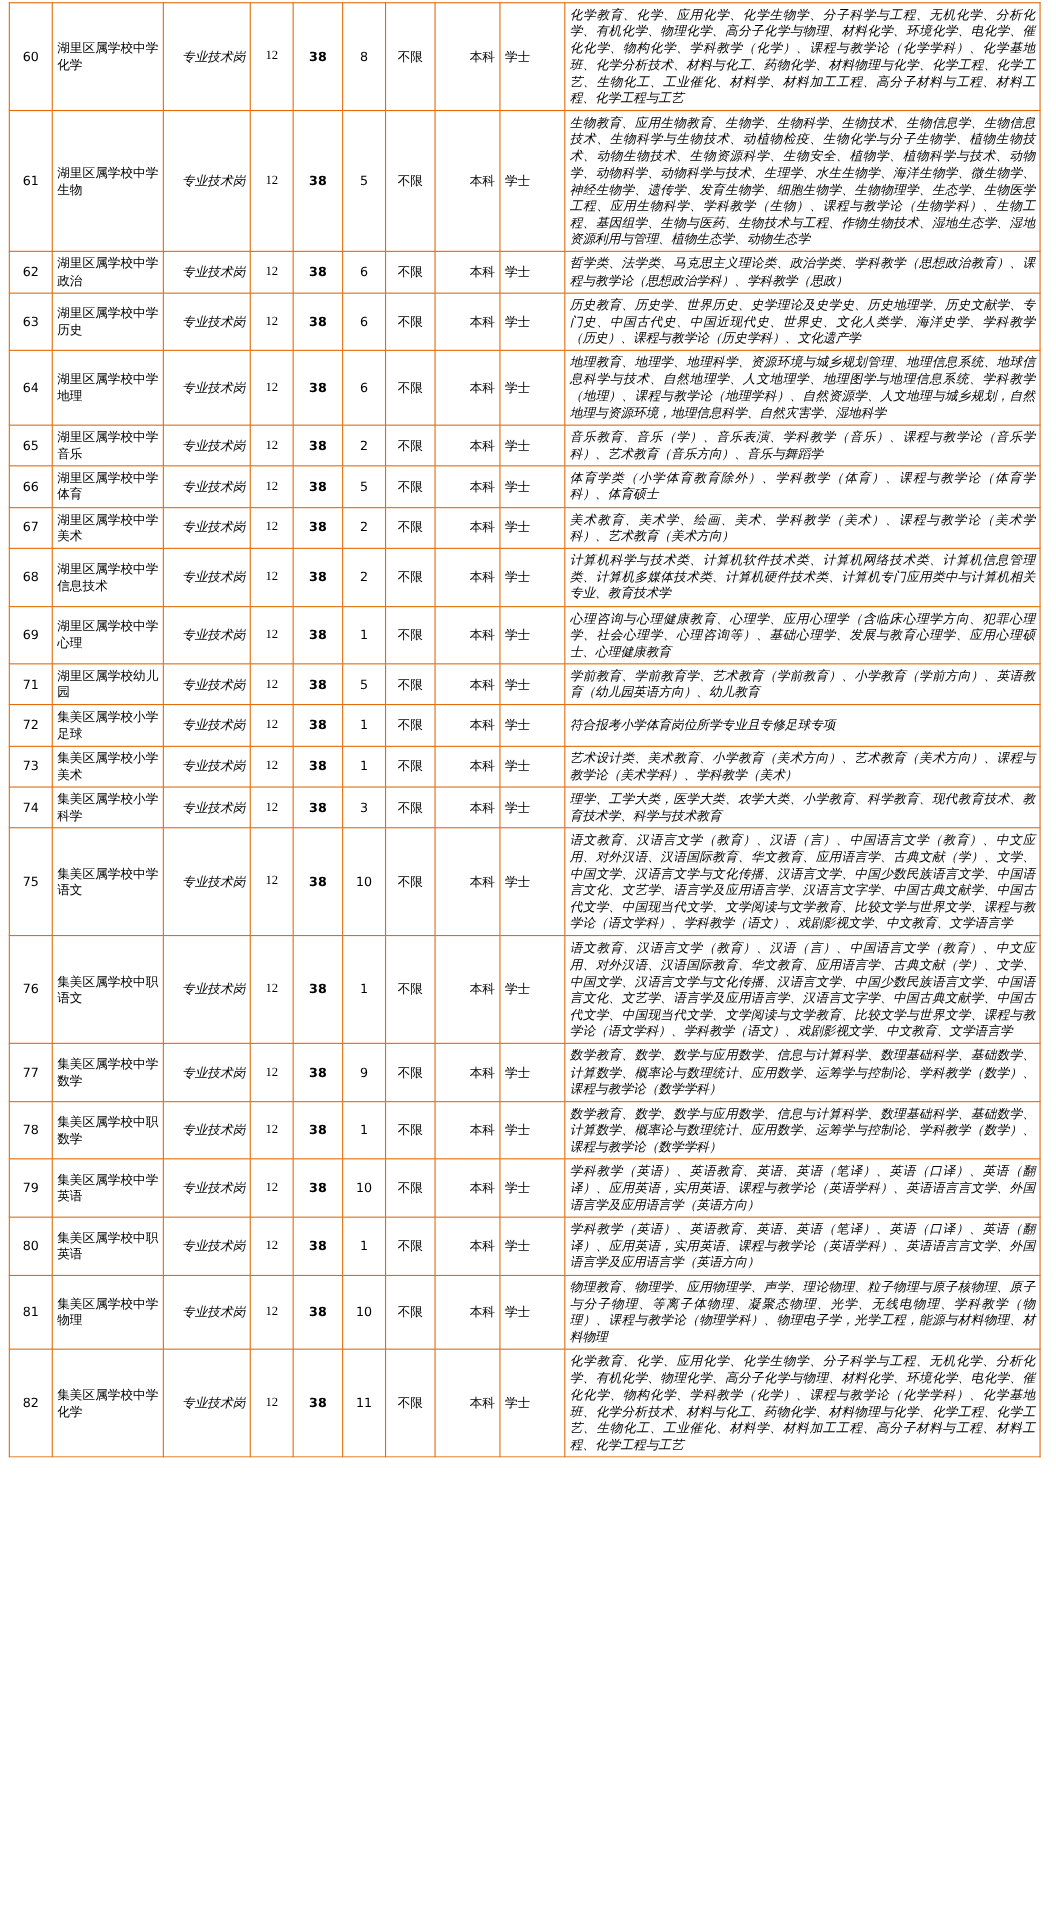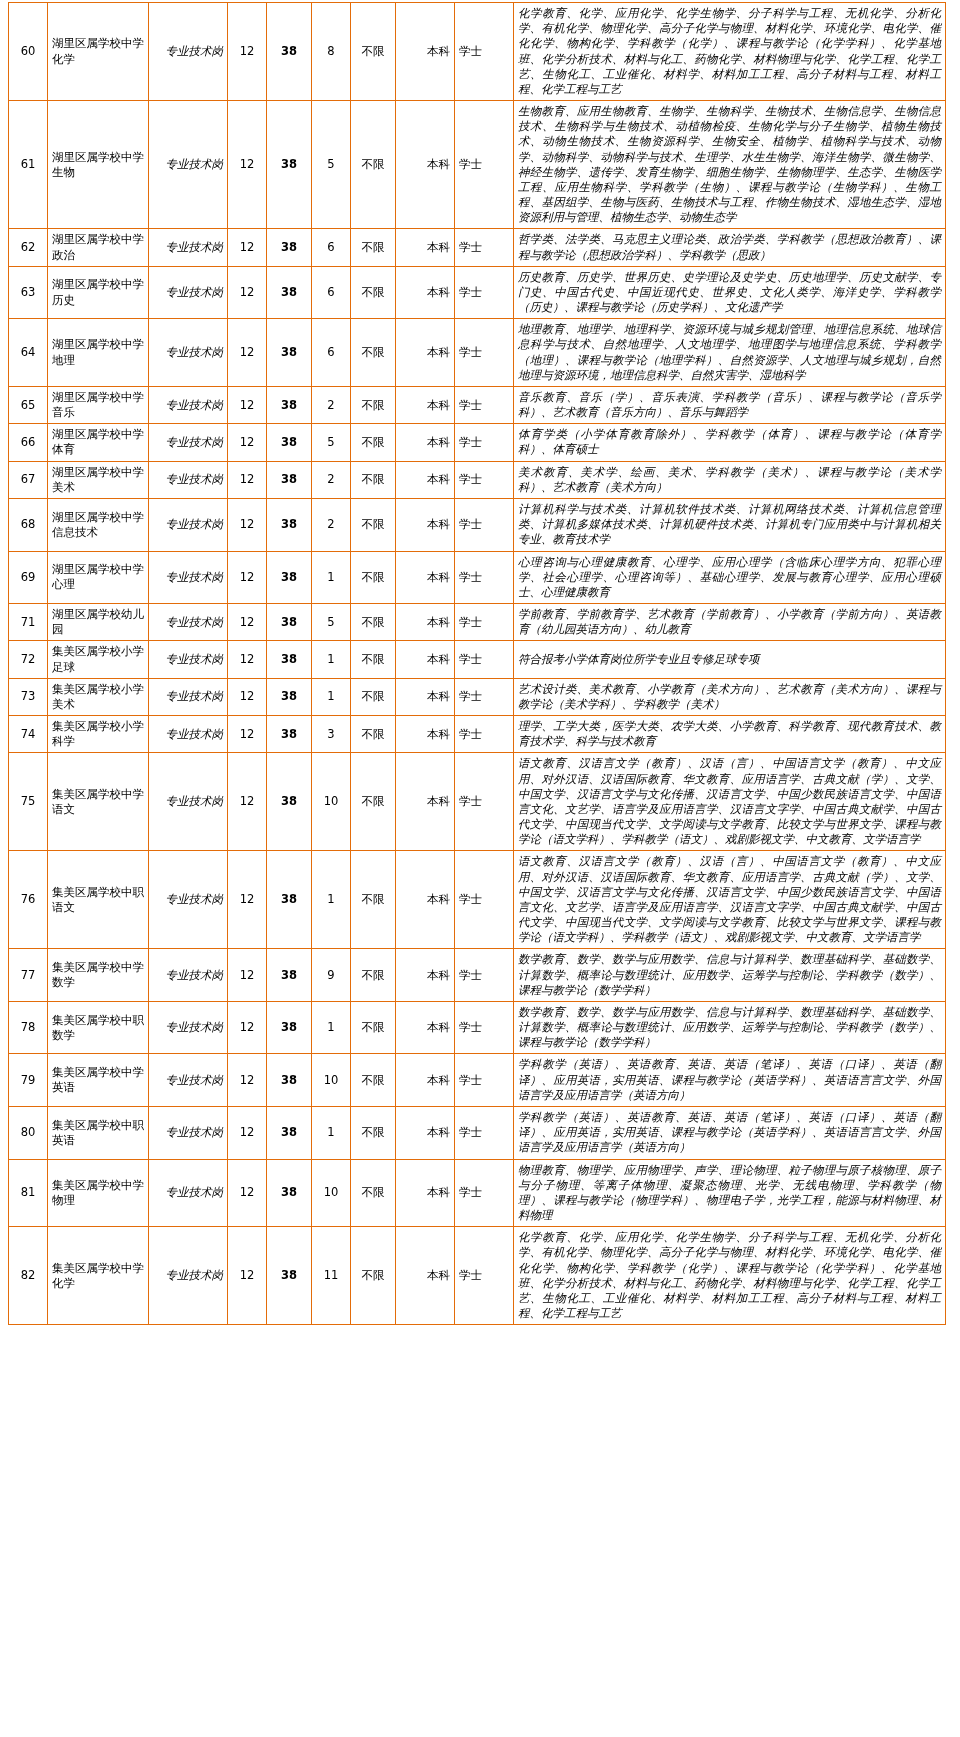--- a/index.html
+++ b/index.html
@@ -27,21 +27,21 @@
     border: 1px solid #e36c09;
     padding: 3px 4px;
     font-size: 11.5px;
     line-height: 1.32;
     vertical-align: middle;
     word-break: break-all;
   }
   td.c-no      { width: 30px;  text-align: center; }
   td.c-post    { width: 92px;  text-align: left; }
   td.c-type    { width: 70px;  text-align: right; font-style: italic; }
-  td.c-a       { width: 30px;  text-align: center; }
+  td.c-a       { width: 30px;  text-align: center; font-family: Liberation Serif, serif; }
   td.c-b       { width: 36px;  text-align: center; font-weight: bold; }
   td.c-c       { width: 30px;  text-align: center; }
   td.c-d       { width: 36px;  text-align: center; }
   td.c-e       { width: 50px;  text-align: right; }
   td.c-f       { width: 50px;  }
   td.c-major   { text-align: left; font-style: italic; }
   .maj {
     display: block;
     text-align: justify;
     text-justify: inter-ideograph;

